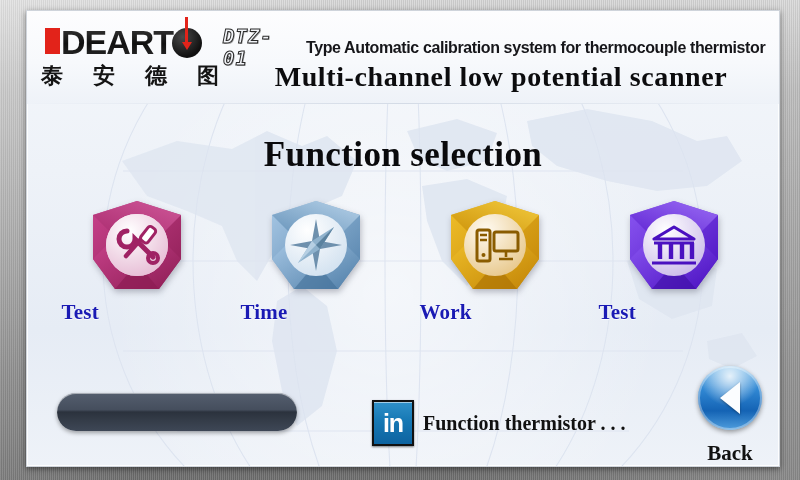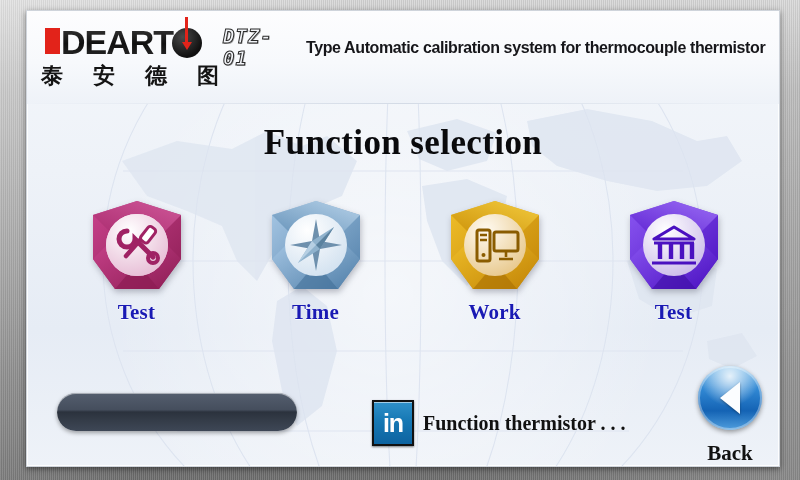--- a/index.html
+++ b/index.html
@@ -104,33 +104,33 @@
   #product-title{
     position:absolute;left:196px;top:50px;width:556px;
     text-align:center;
     font-family:"Liberation Serif", serif;
     font-weight:bold;font-size:28px;color:#0c0c0e;
     letter-spacing:.6px;white-space:nowrap;
   }
 
   
   #page-title{
-    position:absolute;left:0;top:112px;width:100%;text-align:center;
+    position:absolute;left:0;top:124px;width:100%;text-align:center;
     font-family:"Liberation Serif", serif;
     font-weight:bold;font-size:35px;color:#0a0a0c;
     letter-spacing:.4px;z-index:3;
   }
 
   
   #grid{
     position:absolute;left:20px;top:186px;width:716px;height:150px;
     display:flex;justify-content:space-around;align-items:flex-start;
     z-index:3;
   }
-  .cell{width:150px;text-align:center;cursor:pointer;}
+  .cell{width:150px;cursor:pointer;}
   .badge{
     position:relative;width:96px;height:96px;margin:0 auto;
     filter:drop-shadow(1px 3px 3px rgba(40,40,60,.30));
   }
   .badge svg{width:96px;height:96px;display:block;}
   .cell-label{
     margin-top:7px;
     font-family:"Liberation Serif", serif;
     font-weight:bold;font-size:21px;color:#1a1ab4;
     letter-spacing:.2px;
@@ -237,20 +237,21 @@
           <span>德</span>
           <span>图</span>
         </div>
       </div>
 
       <div id="subtitle-line">
         <span class="model">DTZ-01</span>
         <span class="subtitle">Type Automatic calibration system for thermocouple thermistor</span>
       </div>
 
+      <div id="product-title">Multi-channel low potential scanner</div>
     </div>
 
     <div id="page-title">Function selection</div>
 
     <div id="grid">
 
       <div class="cell">
         <div class="badge">
           <svg viewBox="0 0 96 96">
             <defs>

